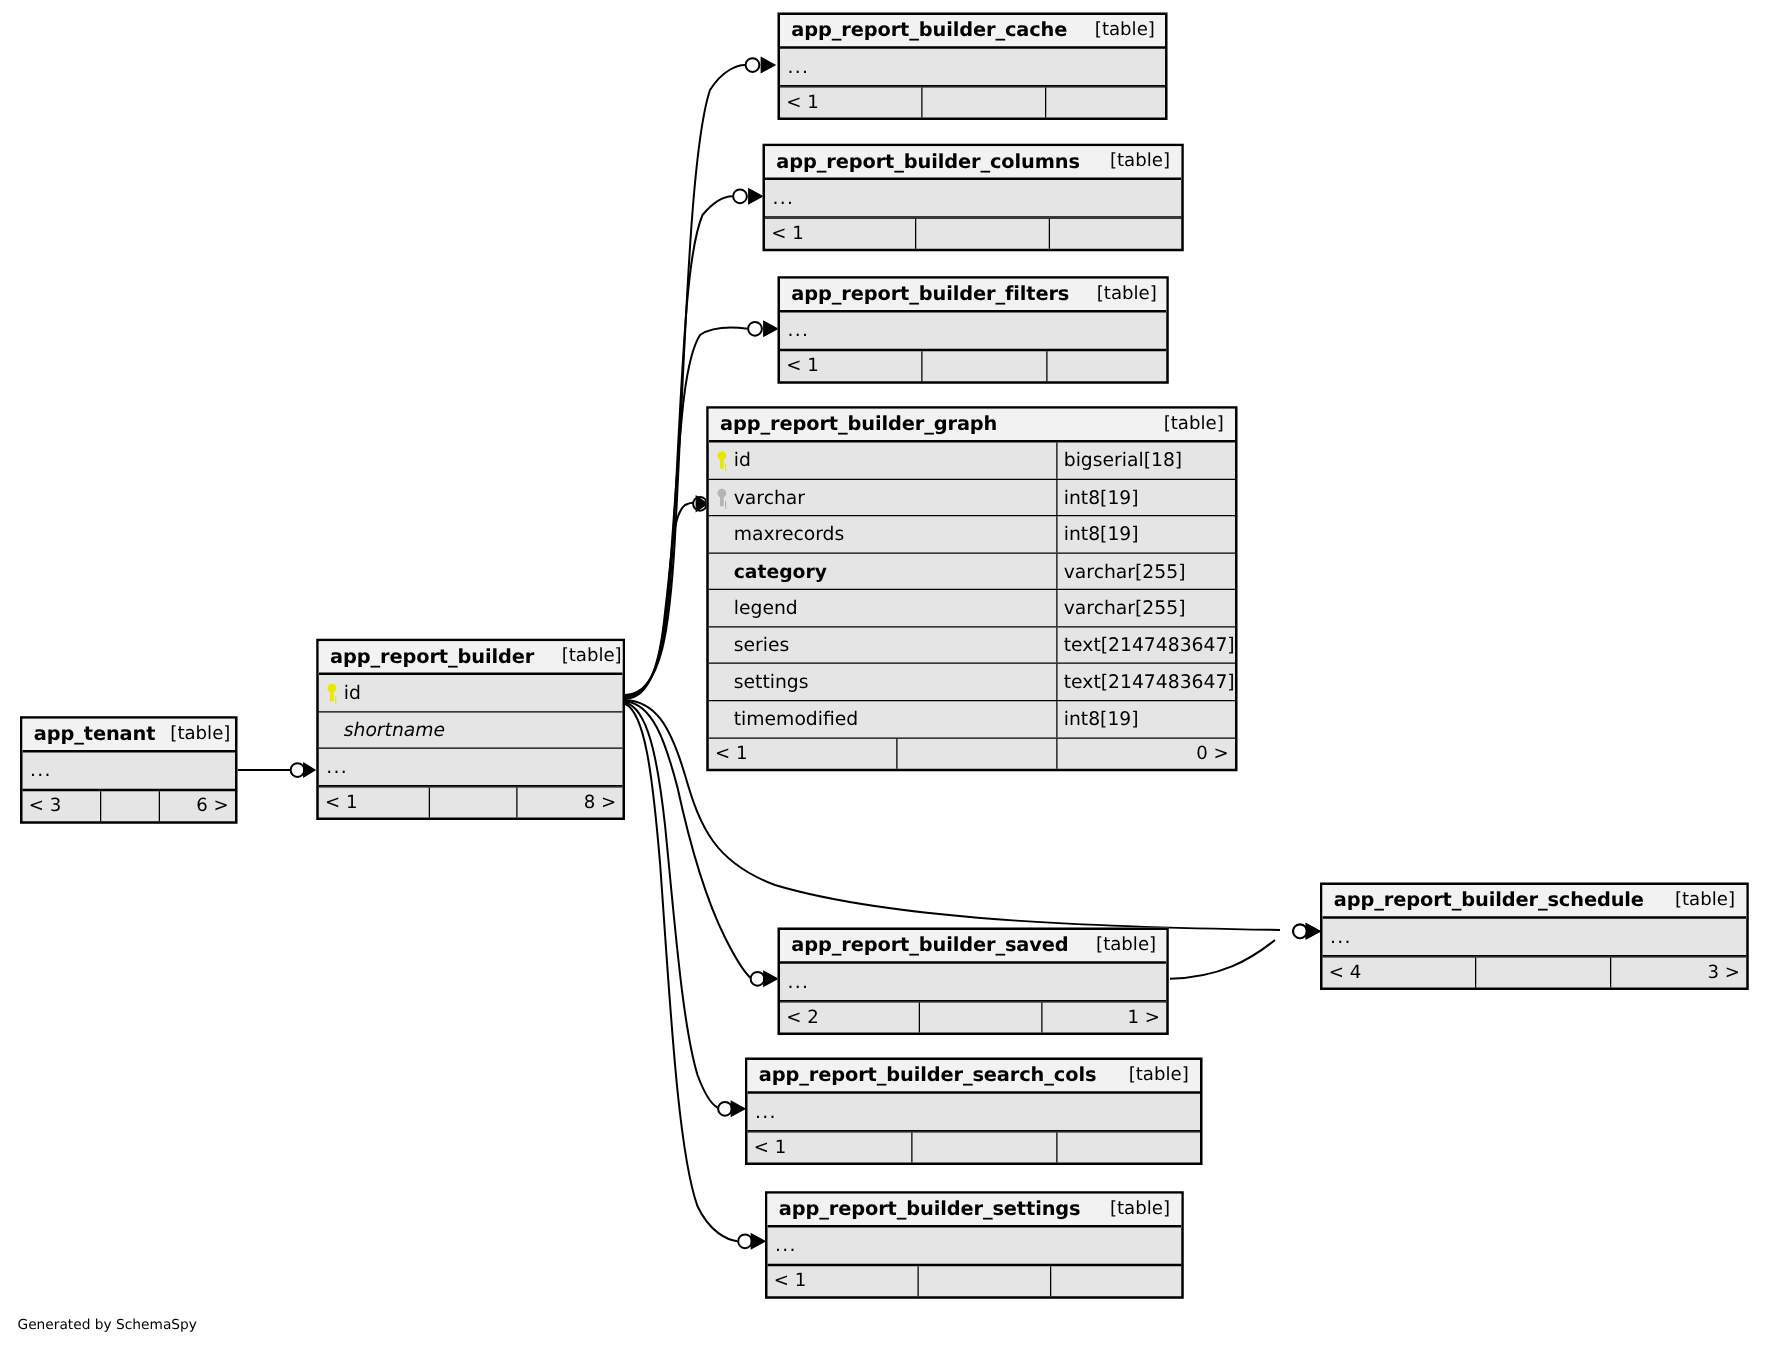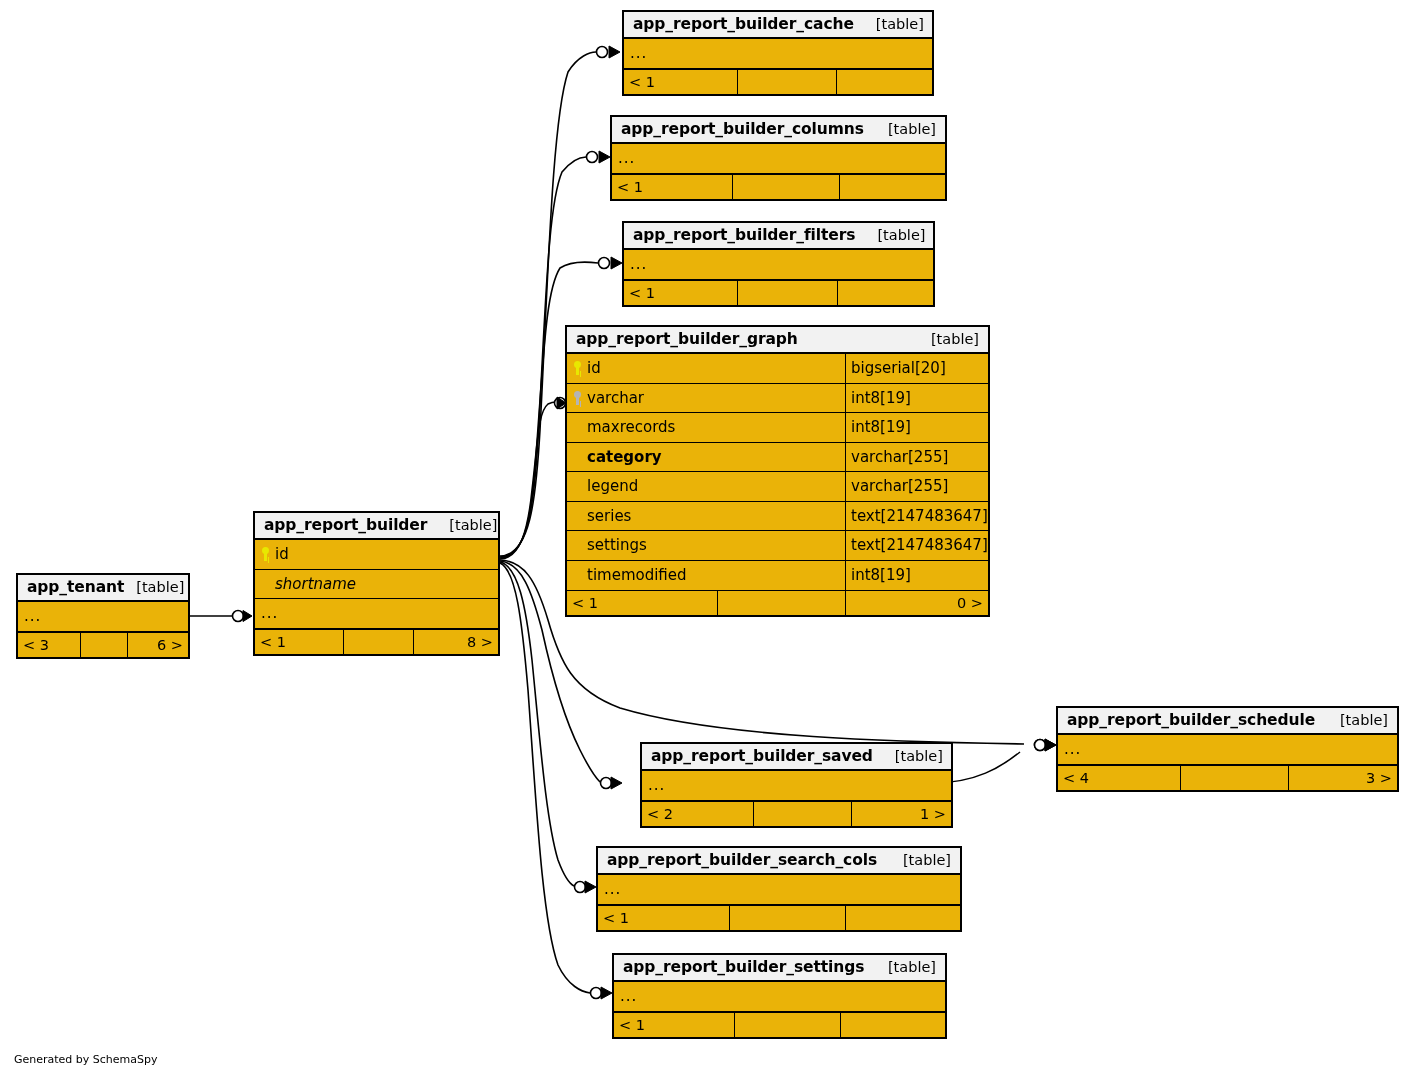--- a/index.html
+++ b/index.html
@@ -42,21 +42,21 @@
   #edges path.crow {
     fill: #000000;
     stroke: #000000;
     stroke-width: 1px;
   }
 
   
   .table-box {
     position: absolute;
     z-index: 2;
-    background: #eab308;
+    background: #e5e5e5;
     border: 2px solid #000000;
     box-sizing: border-box;
     font-size: 15px;
     color: #000000;
   }
   .tbl-header {
     display: flex;
     align-items: center;
     justify-content: space-between;
     background: #f2f2f2;
@@ -270,21 +270,21 @@
     <div class="tbl-header">
       <span class="tbl-name">app_report_builder_graph</span>
       <span class="tbl-tag">[table]</span>
     </div>
     <div id="graph-rows">
         <div class="row">
           <span class="keyslot">
             <span class="key pk"></span>
           </span>
           <span class="col-name" style="padding-left: 0px; width: 258px;">id</span>
-          <span class="col-type" style="flex: 1 1 0%;">bigserial[20]</span>
+          <span class="col-type" style="flex: 1 1 0%;">bigserial[18]</span>
         </div>
         <div class="row">
           <span class="keyslot">
             <span class="key fk"></span>
           </span>
           <span class="col-name" style="padding-left: 0px; width: 258px;">varchar</span>
           <span class="col-type" style="flex: 1 1 0%;">int8[19]</span>
         </div>
         <div class="row">
           <span class="keyslot"></span>
@@ -372,21 +372,21 @@
     <div class="row">
       <span class="ellipsis-row">...</span>
     </div>
     <div class="tbl-footer">
       <div class="foot-cell foot-left" style="width:122px;">&lt; 4</div>
       <div class="foot-cell" style="width:108px;"></div>
       <div class="foot-cell foot-right" style="width:109px;">3 &gt;</div>
     </div>
   </div>
 
-  <div class="table-box" style="left:640px; top:742px; width:313px;">
+  <div class="table-box" style="left:622px; top:742px; width:313px;">
     <div class="tbl-header">
       <span class="tbl-name">app_report_builder_saved</span>
       <span class="tbl-tag">[table]</span>
     </div>
     <div class="row">
       <span class="ellipsis-row">...</span>
     </div>
     <div class="tbl-footer">
       <div class="foot-cell foot-left" style="width:111px;">&lt; 2</div>
       <div class="foot-cell" style="width:98px;"></div>

